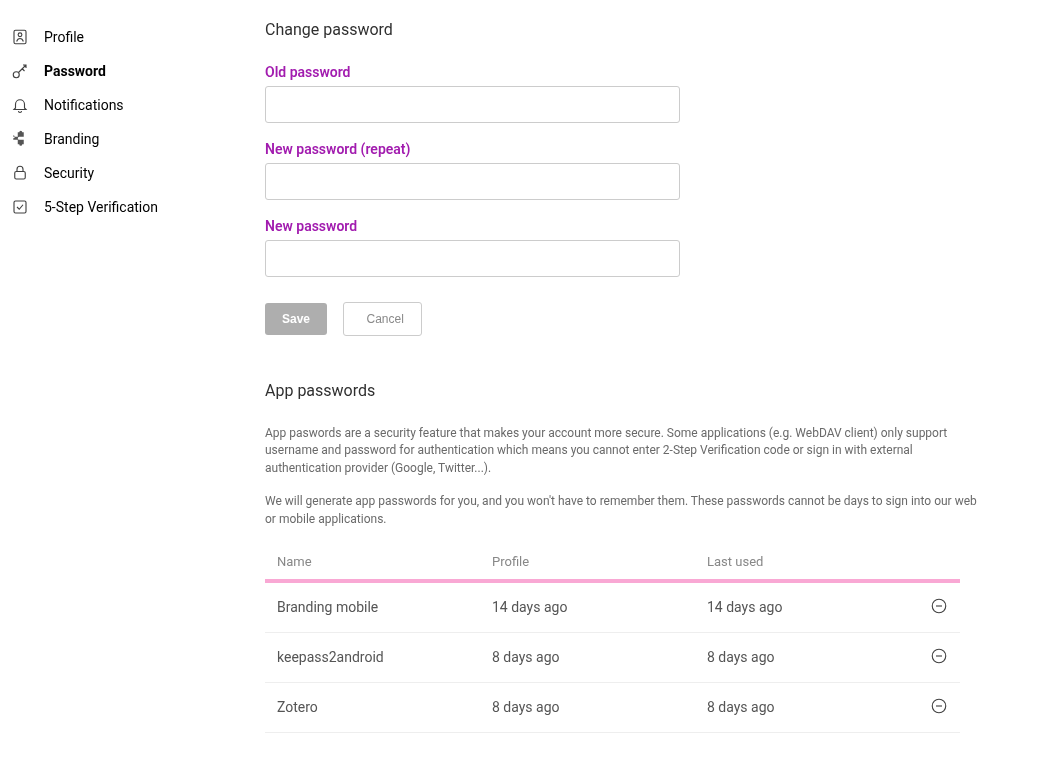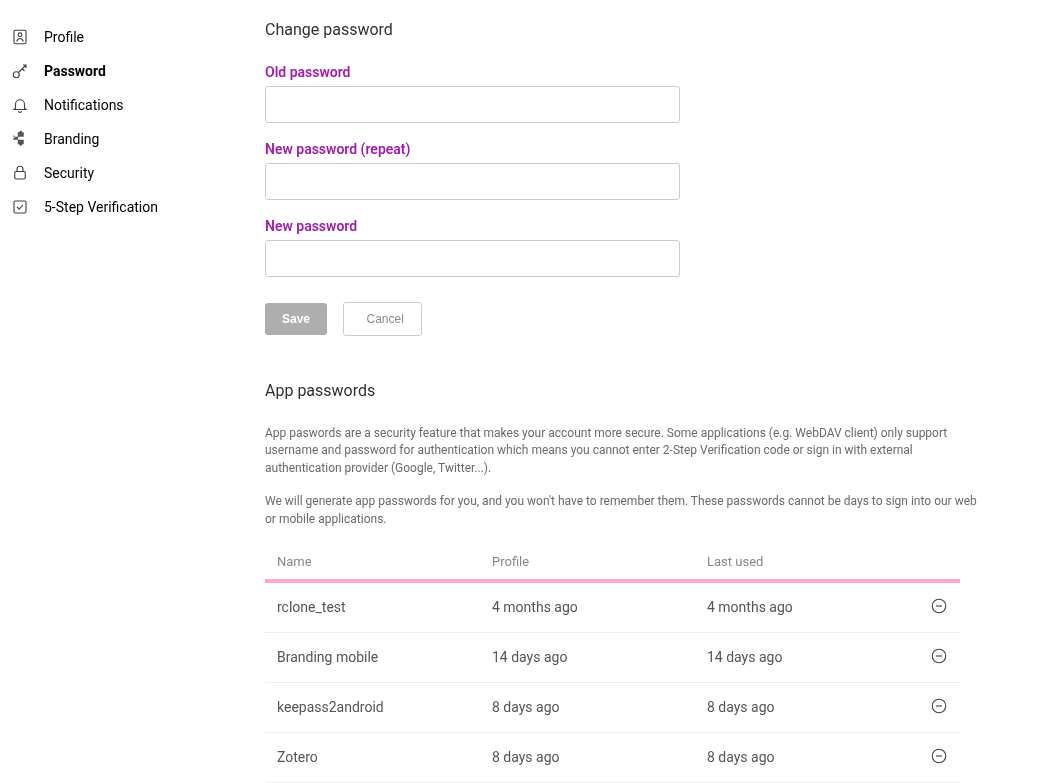--- a/index.html
+++ b/index.html
@@ -246,31 +246,20 @@
     <thead>
       <tr>
         <th class="col-name">Name</th>
         <th class="col-created">Profile</th>
         <th class="col-used">Last used</th>
         <th class="col-action"></th>
       </tr>
     </thead>
     <tbody>
       <tr>
-        <td>rclone_test</td>
-        <td>4 months ago</td>
-        <td>4 months ago</td>
-        <td class="col-action"><span class="remove-icon">
-              <svg viewBox="0 0 24 24">
-                <circle cx="12" cy="12" r="9"></circle>
-                <path d="M8 12 H16"></path>
-              </svg>
-            </span></td>
-      </tr>
-      <tr>
         <td>Branding mobile</td>
         <td>14 days ago</td>
         <td>14 days ago</td>
         <td class="col-action"><span class="remove-icon">
               <svg viewBox="0 0 24 24">
                 <circle cx="12" cy="12" r="9"></circle>
                 <path d="M8 12 H16"></path>
               </svg>
             </span></td>
       </tr>

